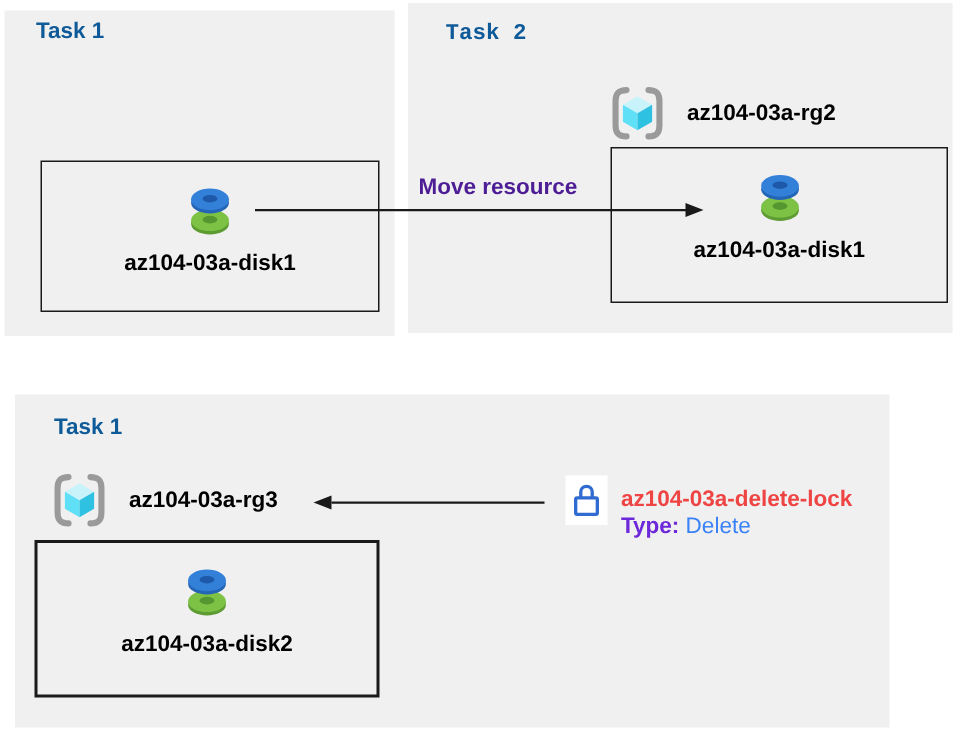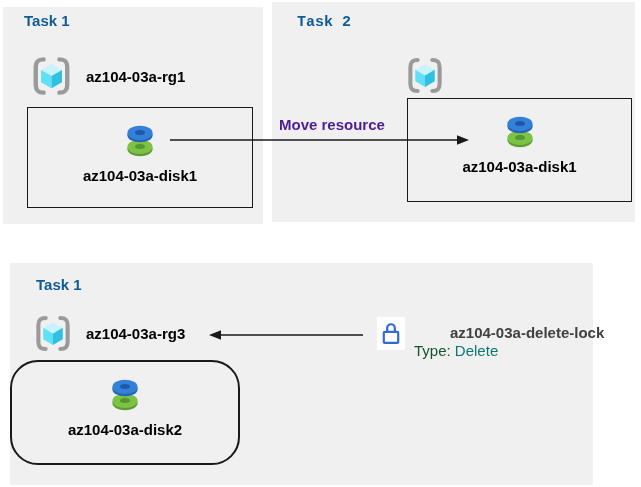--- a/index.html
+++ b/index.html
@@ -53,21 +53,21 @@
     background: transparent;
     display: flex;
     flex-direction: column;
     align-items: center;
     padding-top: 15px;
     gap: 8px;
     box-sizing: border-box;
   }
   #box-task1 { left: 27px;  top: 107px; width: 226px; height: 101px; }
   #box-task2 { left: 407px; top: 98px;  width: 225px; height: 104px; }
-  #box-task3 { left: 10px;  top: 360px; width: 230px; height: 105px; border-width: 2px; border-radius: 28px; }
+  #box-task3 { left: 23px;  top: 360px; width: 230px; height: 105px; border-width: 2px; }
   .resource-label {
     font-size: 15px;
     font-weight: 700;
     color: #000000;
     white-space: nowrap;
   }
   #arrow-overlay {
     position: absolute;
     left: 0; top: 0;
     width: 641px; height: 487px;
@@ -96,61 +96,51 @@
   #lock-text {
     position: absolute;
     left: 414px;
     top: 324px;
     line-height: 18px;
     white-space: nowrap;
   }
   #lock-name {
     font-size: 15px;
     font-weight: 700;
-    color: #404040;
-    margin-left: 36px;
+    color: #ef4444;
   }
   .lock-type-line { font-size: 15px; }
-  #lock-type-label { font-weight: 400; color: #14532d; }
-  #lock-type-value { font-weight: 400; color: #0f766e; }
+  #lock-type-label { font-weight: 700; color: #6d28d9; }
+  #lock-type-value { font-weight: 400; color: #3b82f6; }
 </style>
 </head>
 <body>
 
 <div id="canvas">
 
   <div class="panel" id="panel-task1"></div>
 
   <div class="panel" id="panel-task2"></div>
 
   <div class="panel" id="panel-task3"></div>
 
   <div class="task-title" id="title-task1">Task 1</div>
   <div class="task-title" id="title-task2">Task 2</div>
   <div class="task-title" id="title-task3">Task 1</div>
 
-  <div class="rg-row" id="rg-row-1">
-    <svg width="43" height="42" viewBox="0 0 48 48">
-      <path d="M15 5 C8 5 6 8 6 14 L6 34 C6 40 8 43 15 43" stroke="#9a9a9a" stroke-width="5" fill="none" stroke-linecap="round"></path>
-      <path d="M33 5 C40 5 42 8 42 14 L42 34 C42 40 40 43 33 43" stroke="#9a9a9a" stroke-width="5" fill="none" stroke-linecap="round"></path>
-      <polygon points="24,10 36,17 24,24 12,17" fill="#c9f3fb"></polygon>
-      <polygon points="12,17 24,24 24,38 12,31" fill="#5fe0f7"></polygon>
-      <polygon points="36,17 36,31 24,38 24,24" fill="#2fc1e1"></polygon>
-    </svg>
-    <span class="rg-label">az104-03a-rg1</span>
-  </div>
 
   <div class="rg-row" id="rg-row-2">
     <svg width="40" height="39" viewBox="0 0 48 48">
       <path d="M15 5 C8 5 6 8 6 14 L6 34 C6 40 8 43 15 43" stroke="#9a9a9a" stroke-width="5" fill="none" stroke-linecap="round"></path>
       <path d="M33 5 C40 5 42 8 42 14 L42 34 C42 40 40 43 33 43" stroke="#9a9a9a" stroke-width="5" fill="none" stroke-linecap="round"></path>
       <polygon points="24,10 36,17 24,24 12,17" fill="#c9f3fb"></polygon>
       <polygon points="12,17 24,24 24,38 12,31" fill="#5fe0f7"></polygon>
       <polygon points="36,17 36,31 24,38 24,24" fill="#2fc1e1"></polygon>
     </svg>
+    <span class="rg-label">az104-03a-rg2</span>
   </div>
 
   <div class="rg-row" id="rg-row-3">
     <svg width="40" height="39" viewBox="0 0 48 48">
       <path d="M15 5 C8 5 6 8 6 14 L6 34 C6 40 8 43 15 43" stroke="#9a9a9a" stroke-width="5" fill="none" stroke-linecap="round"></path>
       <path d="M33 5 C40 5 42 8 42 14 L42 34 C42 40 40 43 33 43" stroke="#9a9a9a" stroke-width="5" fill="none" stroke-linecap="round"></path>
       <polygon points="24,10 36,17 24,24 12,17" fill="#c9f3fb"></polygon>
       <polygon points="12,17 24,24 24,38 12,31" fill="#5fe0f7"></polygon>
       <polygon points="36,17 36,31 24,38 24,24" fill="#2fc1e1"></polygon>
     </svg>

